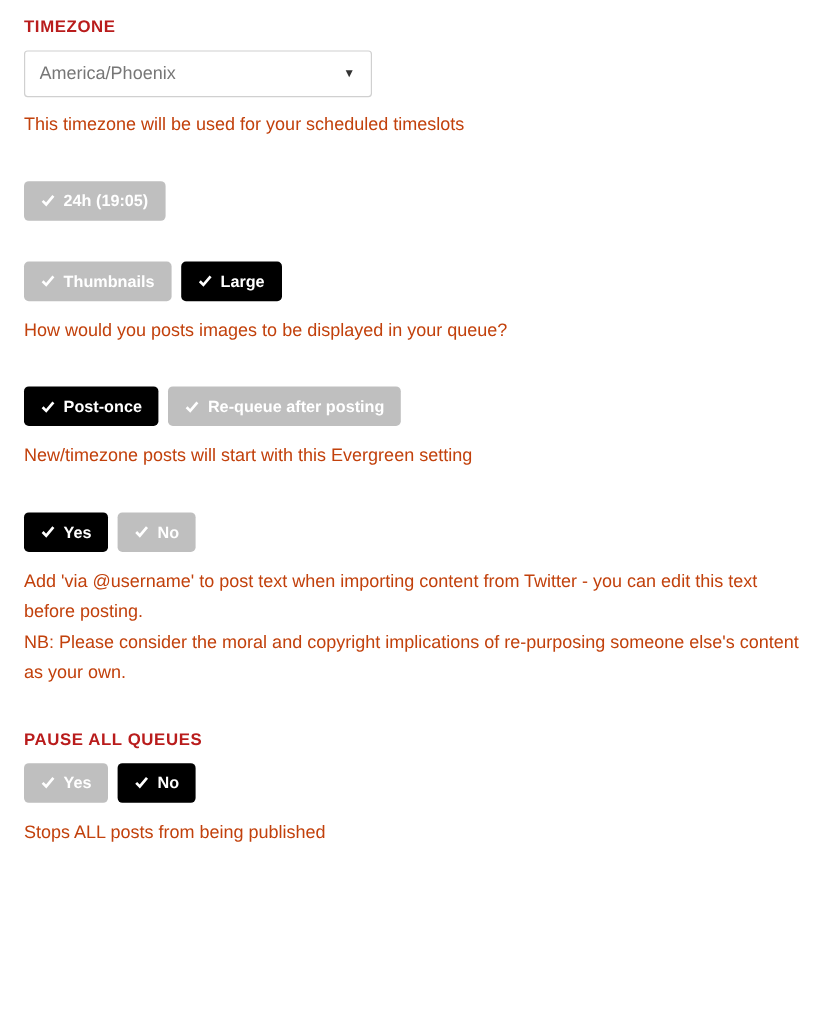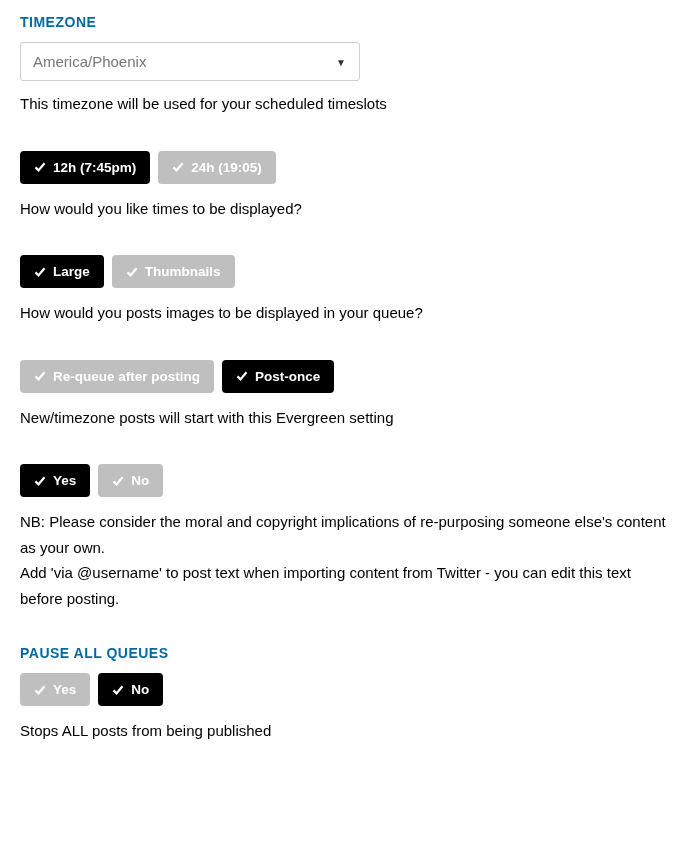--- a/index.html
+++ b/index.html
@@ -10,27 +10,27 @@
       width: 687px;
       color: #333;
     }
     .section {
       margin-bottom: 34px;
     }
     .section-title {
       font-weight: bold;
       font-size: 14px;
       letter-spacing: 0.5px;
-      color: #0369a1;
+      color: #b91c1c;
       margin-bottom: 12px;
       text-transform: uppercase;
     }
     .select-wrap {
       position: relative;
-      width: 340px;
+      width: 290px;
       margin-bottom: 10px;
     }
     .select {
       width: 100%;
       border: 1px solid #d0d0d0;
       border-radius: 3px;
       padding: 10px 12px;
       font-size: 15px;
       color: #777;
       background: #fff;
@@ -41,21 +41,21 @@
     .select-caret {
       position: absolute;
       right: 14px;
       top: 50%;
       transform: translateY(-50%);
       pointer-events: none;
       font-size: 10px;
       color: #333;
     }
     .helper {
-      color: #000000;
+      color: #c2410c;
       font-size: 15px;
       line-height: 1.7;
     }
     .btn-row {
       display: flex;
       gap: 8px;
       margin-bottom: 12px;
     }
     .btn {
       display: inline-flex;
@@ -90,80 +90,71 @@
   <div class="section-title">TIMEZONE</div>
   <div class="select-wrap">
     <input class="select" readonly="" value="America/Phoenix" style="">
     <span class="select-caret">▼</span>
   </div>
   <div class="helper">This timezone will be used for your scheduled timeslots</div>
 </div>
 
 <div class="section">
   <div class="btn-row">
-    <button class="btn active">
-      <span class="check-icon">
-          <svg viewBox="0 0 16 16">
-            <path fill="none" stroke="currentColor" stroke-width="3" d="M2 8.5l4 4L14 3"></path>
-          </svg>
-        </span>
-      <span>12h (7:45pm)</span>
-    </button>
     <button class="btn inactive">
       <span class="check-icon">
           <svg viewBox="0 0 16 16">
             <path fill="none" stroke="currentColor" stroke-width="3" d="M2 8.5l4 4L14 3"></path>
           </svg>
         </span>
       <span>24h (19:05)</span>
     </button>
   </div>
-  <div class="helper">How would you like times to be displayed?</div>
-</div>
-
-<div class="section">
-  <div class="btn-row">
+</div>
+
+<div class="section">
+  <div class="btn-row">
+    <button class="btn inactive">
+      <span class="check-icon">
+          <svg viewBox="0 0 16 16">
+            <path fill="none" stroke="currentColor" stroke-width="3" d="M2 8.5l4 4L14 3"></path>
+          </svg>
+        </span>
+      <span>Thumbnails</span>
+    </button>
     <button class="btn active">
       <span class="check-icon">
           <svg viewBox="0 0 16 16">
             <path fill="none" stroke="currentColor" stroke-width="3" d="M2 8.5l4 4L14 3"></path>
           </svg>
         </span>
       <span>Large</span>
     </button>
-    <button class="btn inactive">
-      <span class="check-icon">
-          <svg viewBox="0 0 16 16">
-            <path fill="none" stroke="currentColor" stroke-width="3" d="M2 8.5l4 4L14 3"></path>
-          </svg>
-        </span>
-      <span>Thumbnails</span>
-    </button>
   </div>
   <div class="helper">How would you posts images to be displayed in your queue?</div>
 </div>
 
 <div class="section">
   <div class="btn-row">
+    <button class="btn active">
+      <span class="check-icon">
+          <svg viewBox="0 0 16 16">
+            <path fill="none" stroke="currentColor" stroke-width="3" d="M2 8.5l4 4L14 3"></path>
+          </svg>
+        </span>
+      <span>Post-once</span>
+    </button>
     <button class="btn inactive">
       <span class="check-icon">
           <svg viewBox="0 0 16 16">
             <path fill="none" stroke="currentColor" stroke-width="3" d="M2 8.5l4 4L14 3"></path>
           </svg>
         </span>
       <span>Re-queue after posting</span>
     </button>
-    <button class="btn active">
-      <span class="check-icon">
-          <svg viewBox="0 0 16 16">
-            <path fill="none" stroke="currentColor" stroke-width="3" d="M2 8.5l4 4L14 3"></path>
-          </svg>
-        </span>
-      <span>Post-once</span>
-    </button>
   </div>
   <div class="helper">New/timezone posts will start with this Evergreen setting</div>
 </div>
 
 <div class="section">
   <div class="btn-row">
     <button class="btn active">
       <span class="check-icon">
           <svg viewBox="0 0 16 16">
             <path fill="none" stroke="currentColor" stroke-width="3" d="M2 8.5l4 4L14 3"></path>
@@ -173,22 +164,22 @@
     </button>
     <button class="btn inactive">
       <span class="check-icon">
           <svg viewBox="0 0 16 16">
             <path fill="none" stroke="currentColor" stroke-width="3" d="M2 8.5l4 4L14 3"></path>
           </svg>
         </span>
       <span>No</span>
     </button>
   </div>
+  <div class="helper">Add 'via @username' to post text when importing content from Twitter - you can edit this text before posting.</div>
   <div class="helper">NB: Please consider the moral and copyright implications of re-purposing someone else's content as your own.</div>
-  <div class="helper">Add 'via @username' to post text when importing content from Twitter - you can edit this text before posting.</div>
 </div>
 
 <div class="section">
   <div class="section-title">PAUSE ALL QUEUES</div>
   <div class="btn-row">
     <button class="btn inactive">
       <span class="check-icon">
           <svg viewBox="0 0 16 16">
             <path fill="none" stroke="currentColor" stroke-width="3" d="M2 8.5l4 4L14 3"></path>
           </svg>

